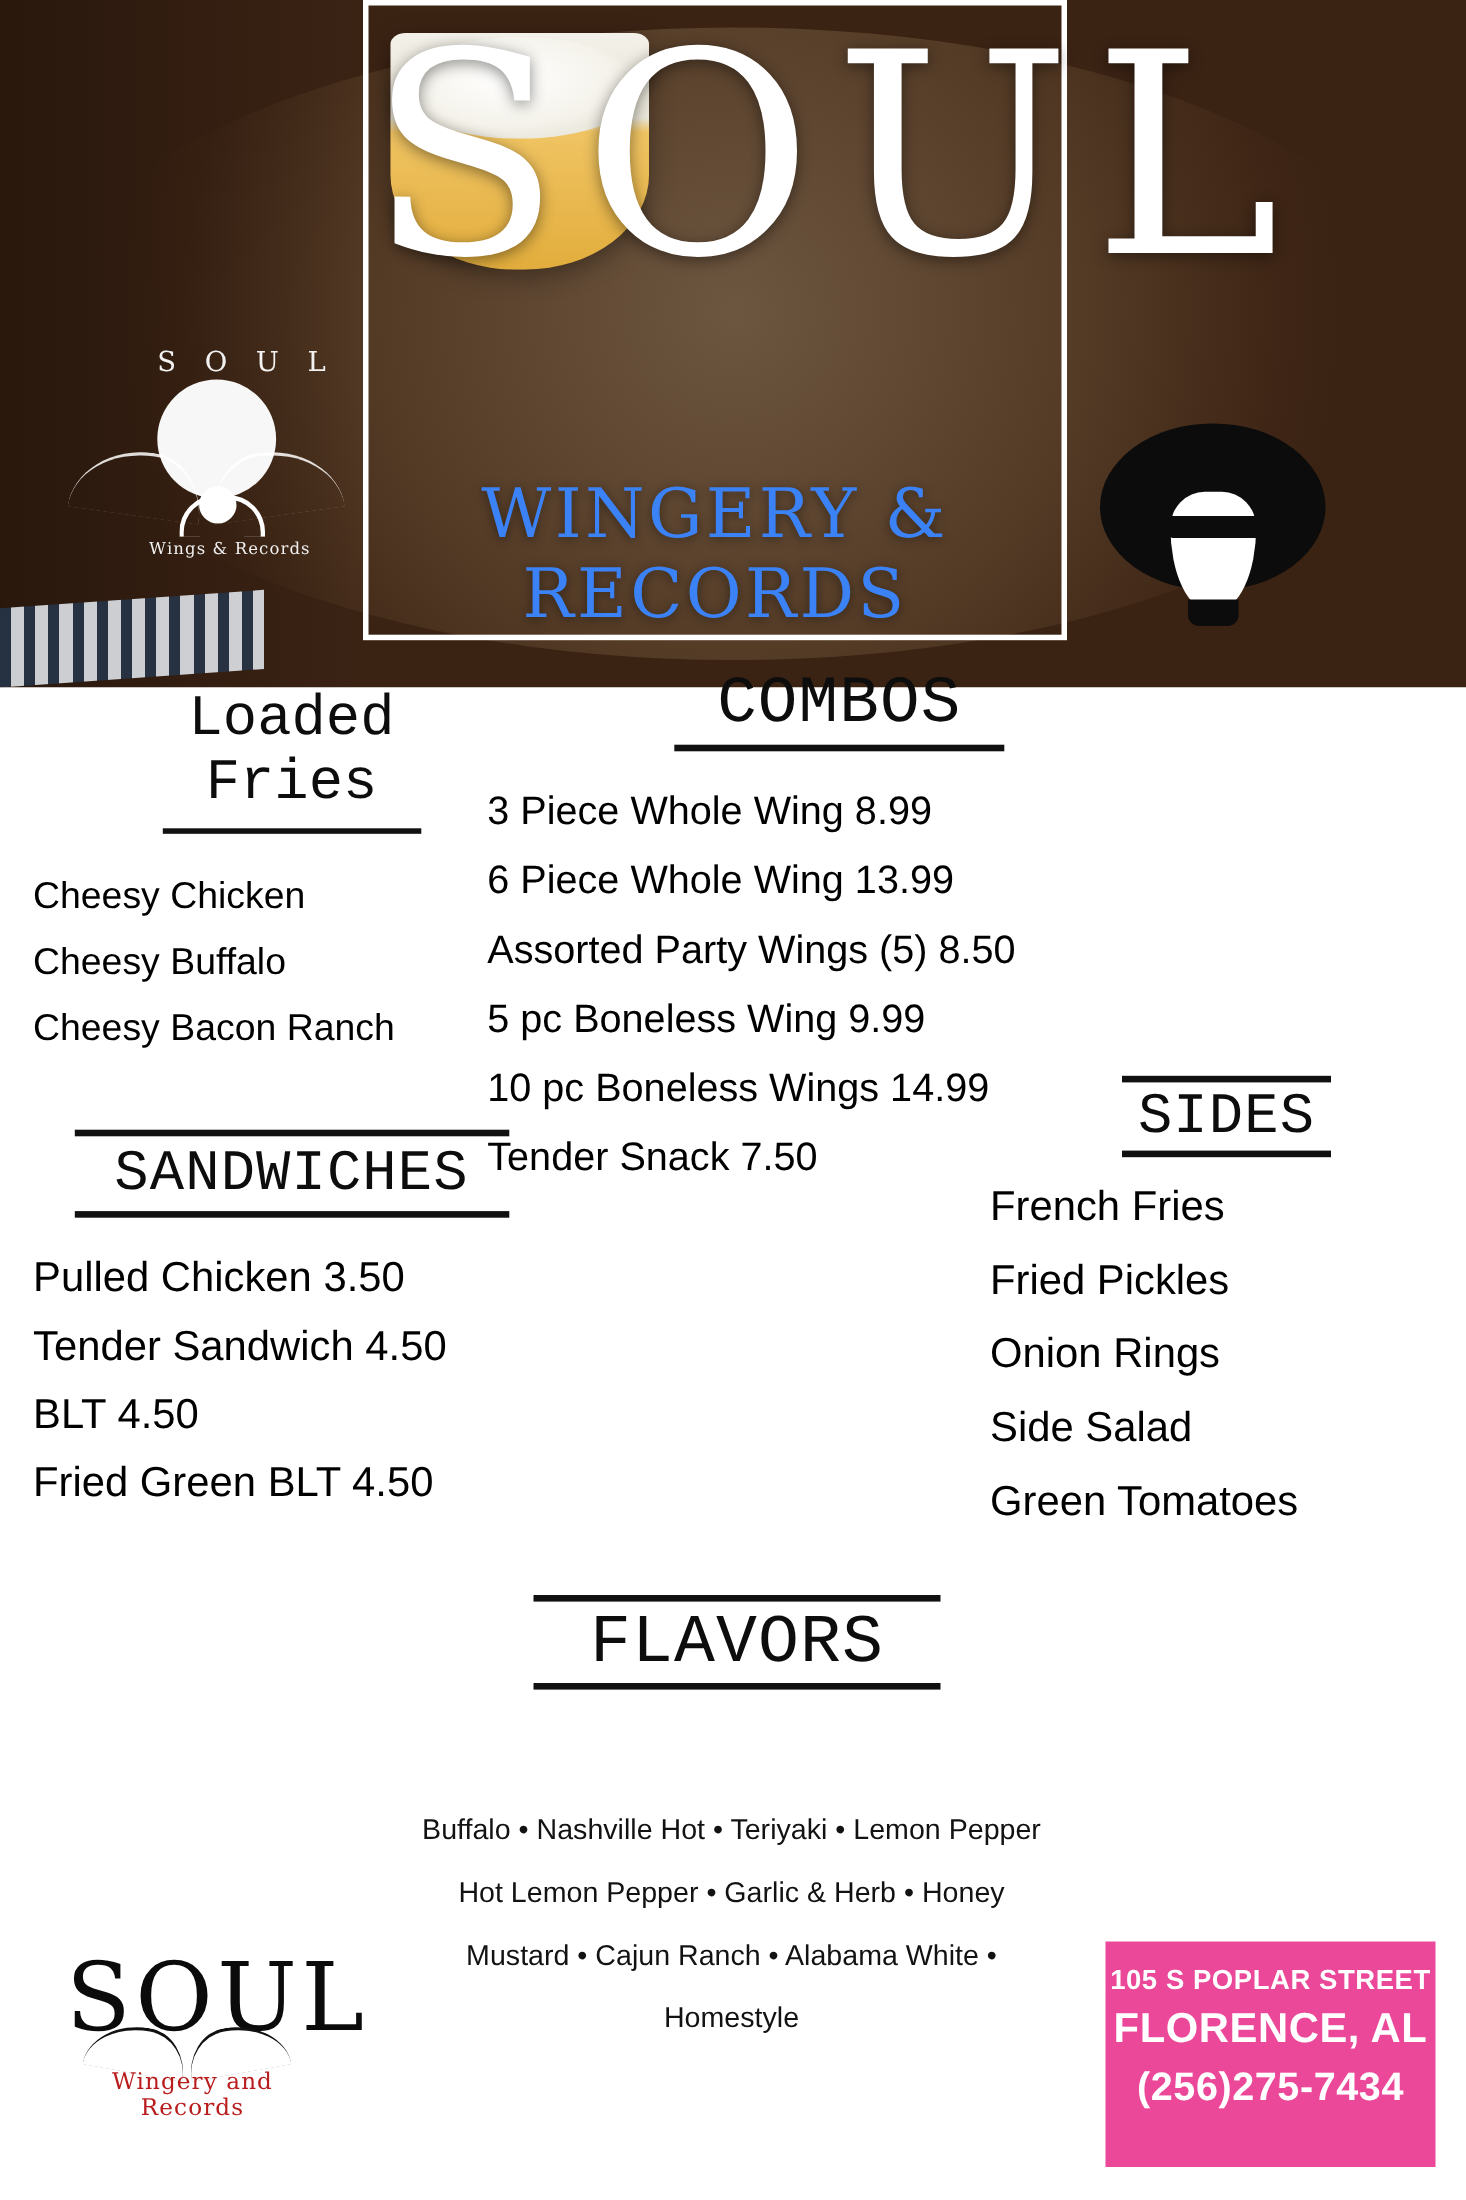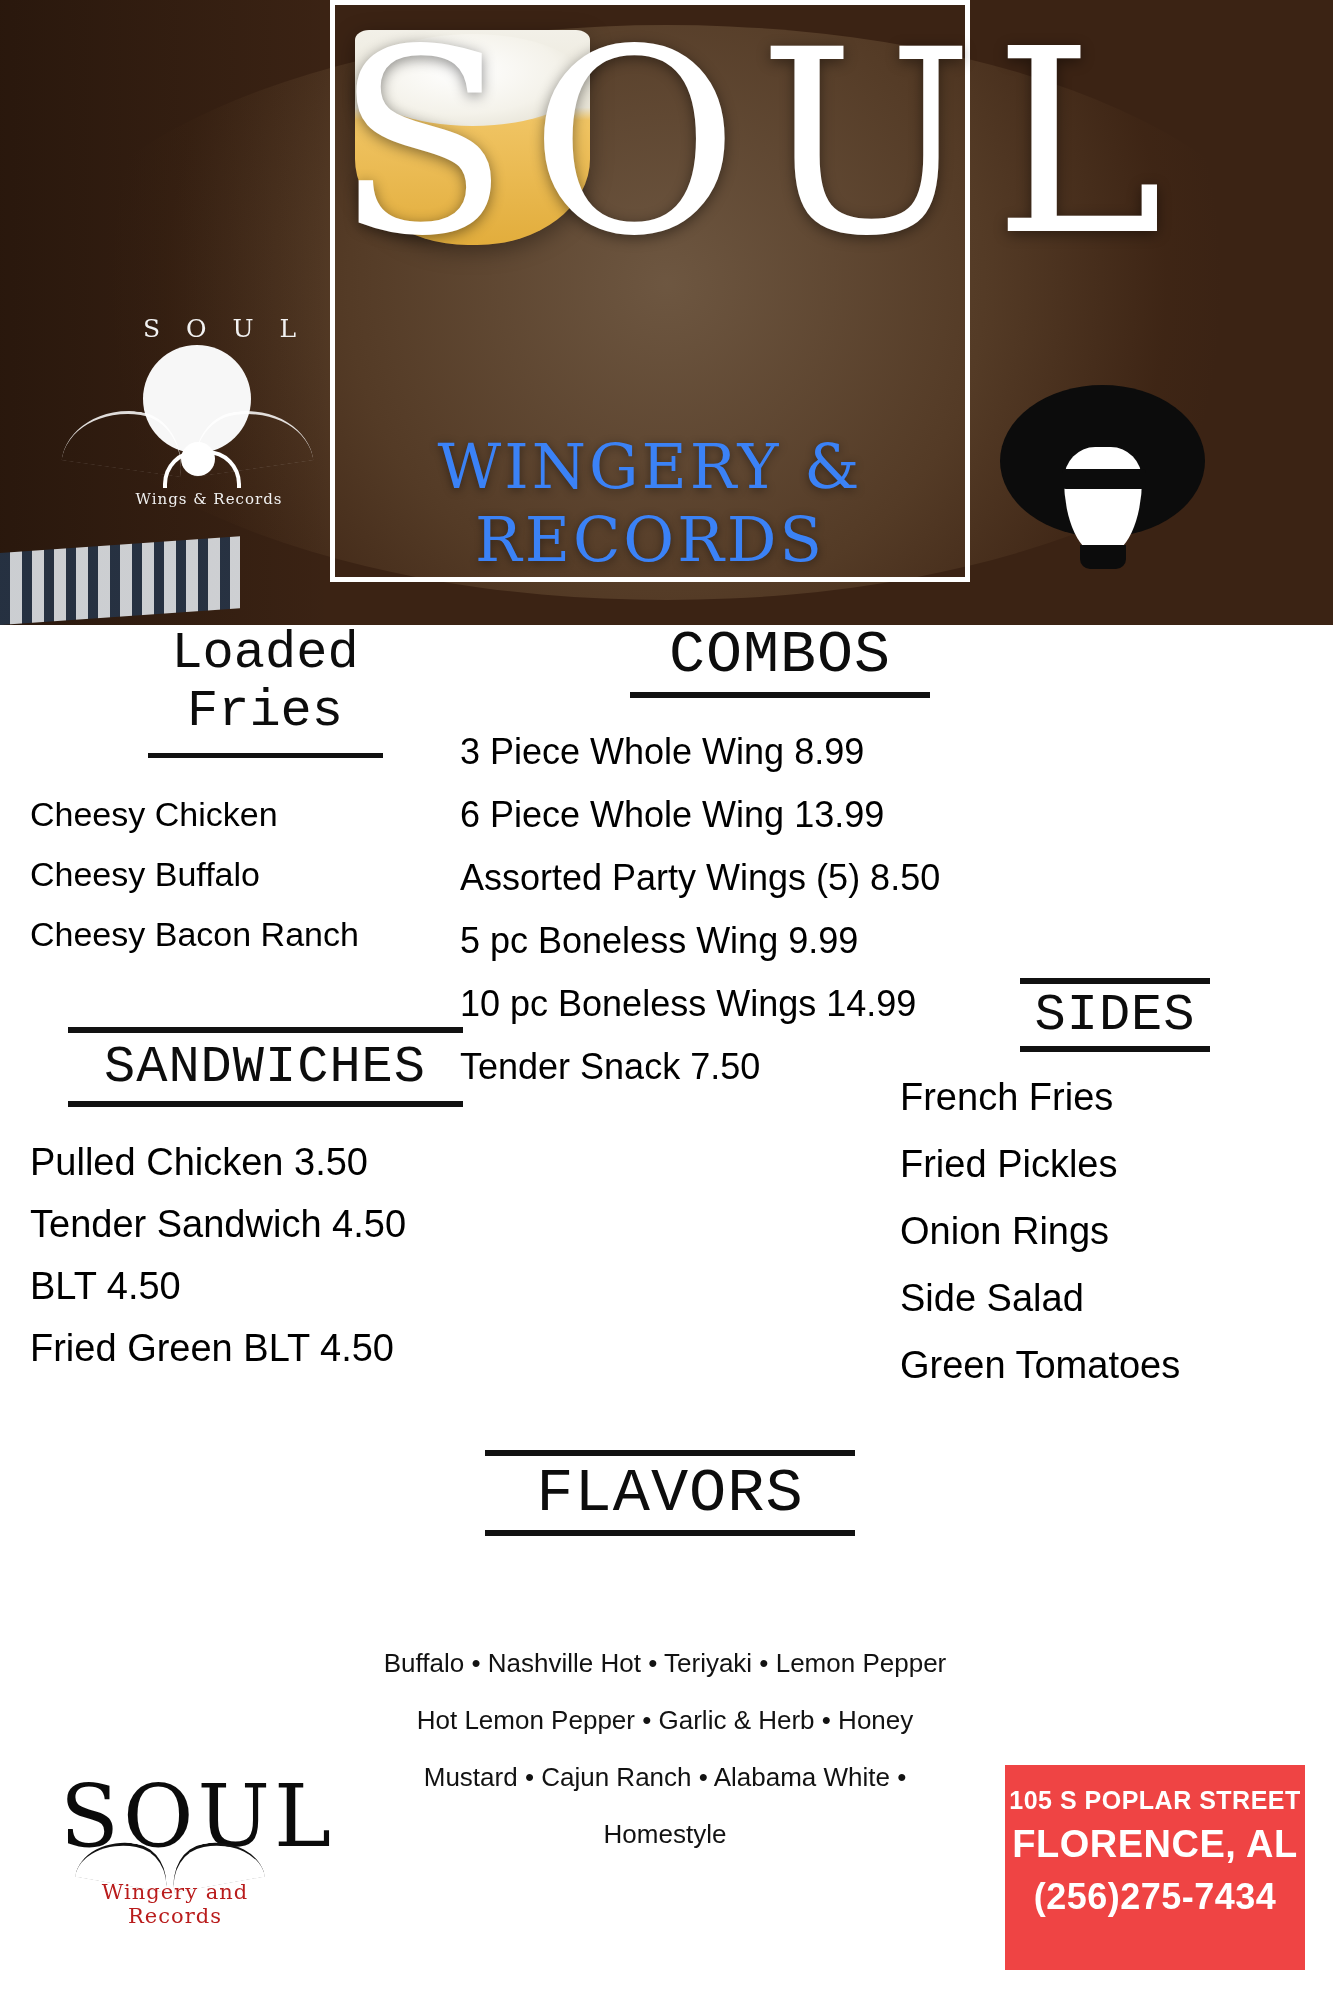--- a/index.html
+++ b/index.html
@@ -256,24 +256,23 @@
     width: 470px;
   }
   .block-sand .rule.top { width: 395px; height: 6px; }
   .block-sand .sec-title { font-size: 52px; line-height: 62px; letter-spacing: 1px; }
   .block-sand .rule.bottom { width: 395px; height: 6px; margin-top: 2px; }
   .block-sand .item-list { margin-top: 24px; font-size: 38px; line-height: 62px; }
 
   
   .block-combos {
     position: absolute;
-    left: 460px;
+    left: 443px;
     top: -20px;
     width: 640px;
-    margin-top: 15px;
   }
   .block-combos .sec-title { font-size: 60px; line-height: 70px; letter-spacing: 1px; }
   .block-combos .rule { width: 300px; height: 6px; margin-top: 2px; }
   .block-combos .item-list { margin-top: 22px; font-size: 36px; line-height: 63px; }
 
   
   .block-sides {
     position: absolute;
     left: 900px;
     top: 353px;
@@ -343,21 +342,21 @@
     color: #b91c1c;
   }
 
   
   .addr {
     position: absolute;
     left: 1005px;
     top: 1140px;
     width: 300px;
     height: 205px;
-    background: #ef4444;
+    background: #ec4899;
     color: #ffffff;
     text-align: center;
     font-family: "Liberation Sans", sans-serif;
     font-weight: bold;
     box-sizing: border-box;
     padding-top: 18px;
   }
   .addr .a1 { font-size: 25px; letter-spacing: .5px; line-height: 34px; }
   .addr .a2 { font-size: 38px; letter-spacing: .5px; line-height: 54px; }
   .addr .a3 { font-size: 36px; letter-spacing: .5px; line-height: 52px; }

